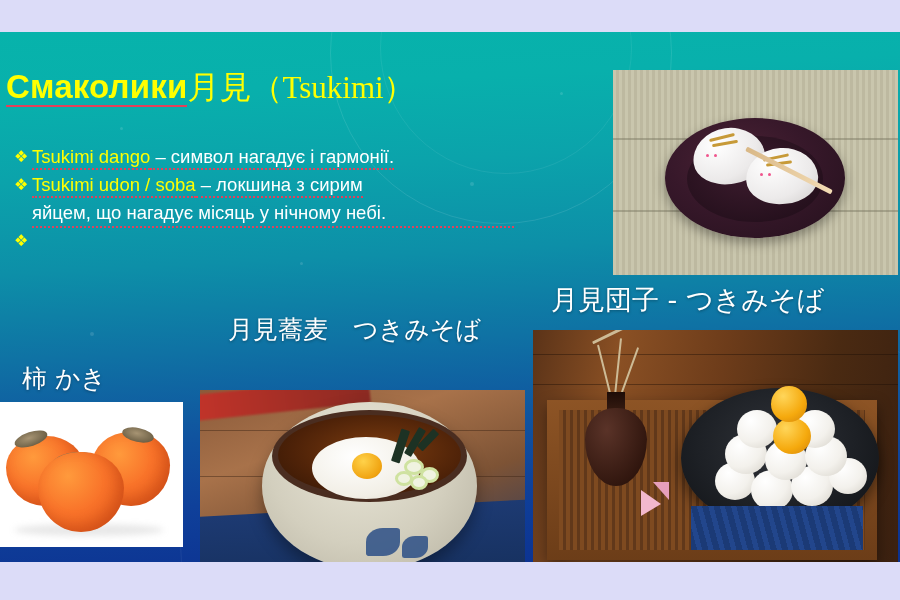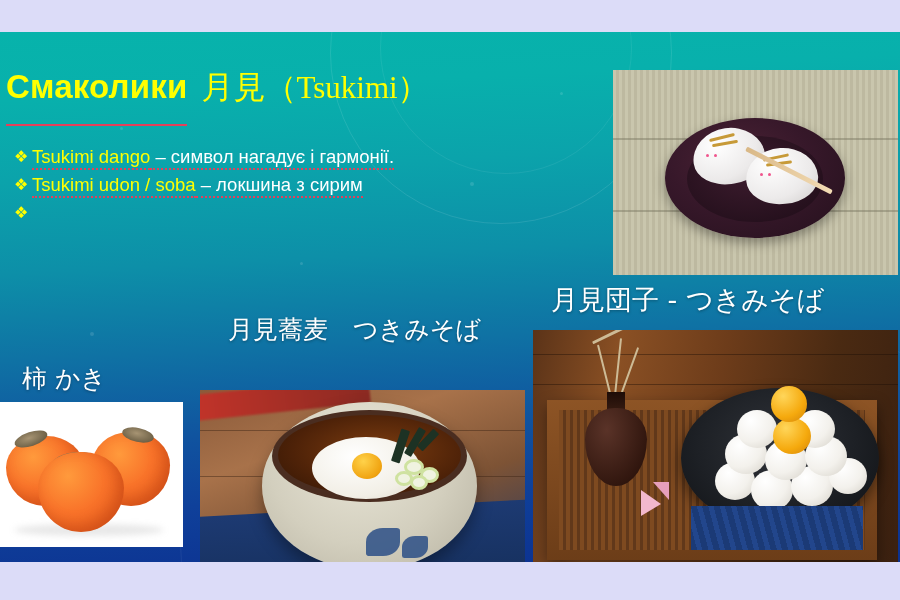--- a/index.html
+++ b/index.html
@@ -22,22 +22,22 @@
        pointer-events:none;}
   .a1{left:330px;top:-150px;width:340px;height:340px;}
   .a2{left:380px;top:-110px;width:250px;height:250px;border-color:rgba(255,255,255,.07);}
   .a3{left:600px;top:300px;width:420px;height:420px;border-color:rgba(255,255,255,.06);}
   .a4{left:-120px;top:380px;width:300px;height:300px;border-color:rgba(255,255,255,.06);}
   .spec{position:absolute;border-radius:50%;background:rgba(255,255,255,.13);}
 
   
   #title{position:absolute;left:6px;top:34px;white-space:nowrap;}
   .t-ua{font-size:33px;font-weight:bold;color:#ffff00;
-        border-bottom:2px solid #e4405a;padding-bottom:19px;letter-spacing:.2px;}
-  .t-jp{font-size:32px;color:#ffff00;margin-left:14px;
+        border-bottom:2px solid #e4405a;padding-bottom:0;letter-spacing:.2px;}
+  .t-jp{font-size:32px;color:#ffff00;
         font-family:"DejaVu Sans",sans-serif;}
   .t-rom{font-size:31px;color:#ffff00;font-family:Liberation Serif, serif;}
 
   
   #bullets{position:absolute;left:14px;top:112px;width:500px;}
   .b-row{display:flex;align-items:flex-start;margin-bottom:3px;}
   .b-mark{color:#ffff00;font-size:16px;line-height:25px;width:18px;flex:none;
           font-family:"DejaVu Sans",sans-serif;}
   .b-text{font-size:18.5px;line-height:25px;color:#ffffff;}
   .b-cont{font-size:18.5px;line-height:25px;color:#ffffff;margin-left:18px;}
@@ -171,20 +171,21 @@
 
       <div class="b-row">
         <span class="b-mark">❖</span>
         <span class="b-text"><span class="kw sq">Tsukimi dango</span><span class="sq"> – символ нагадує і гармонії.</span></span>
       </div>
 
       <div class="b-row">
         <span class="b-mark">❖</span>
         <span class="b-text"><span class="kw sq">Tsukimi udon / soba</span><span class="sq"> – локшина з сирим</span></span>
       </div>
+      <div class="b-cont sq">яйцем, що нагадує місяць у нічному небі.</div>
 
       <div class="b-row">
         <span class="b-mark">❖</span>
       </div>
     </div>
 
     <div class="photo" id="ph-tatami">
       <div class="tatami-bg"></div>
       <div class="tatami-seam" style="top:68px;"></div>
       <div class="tatami-seam" style="top:140px;"></div>

